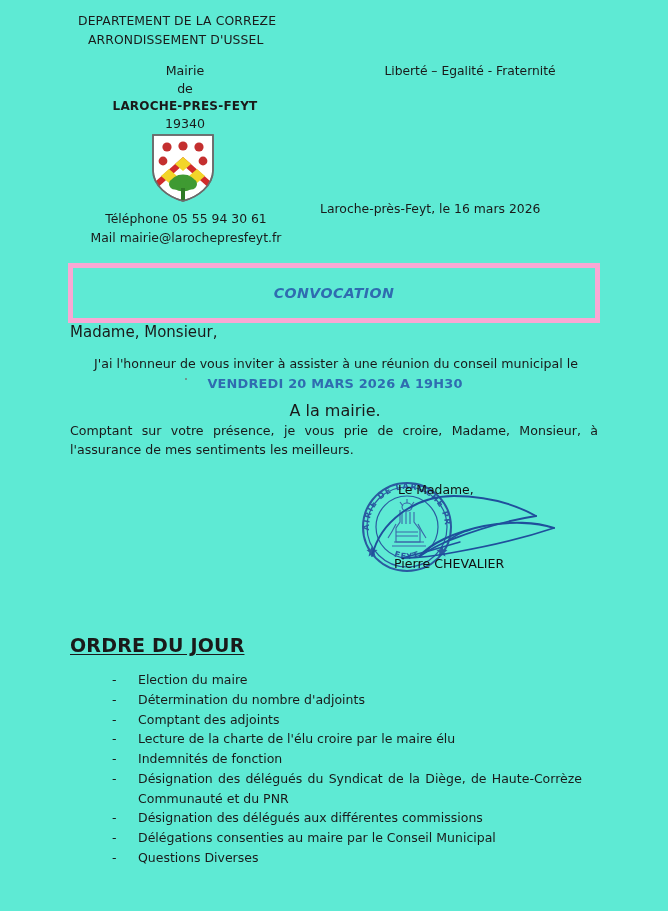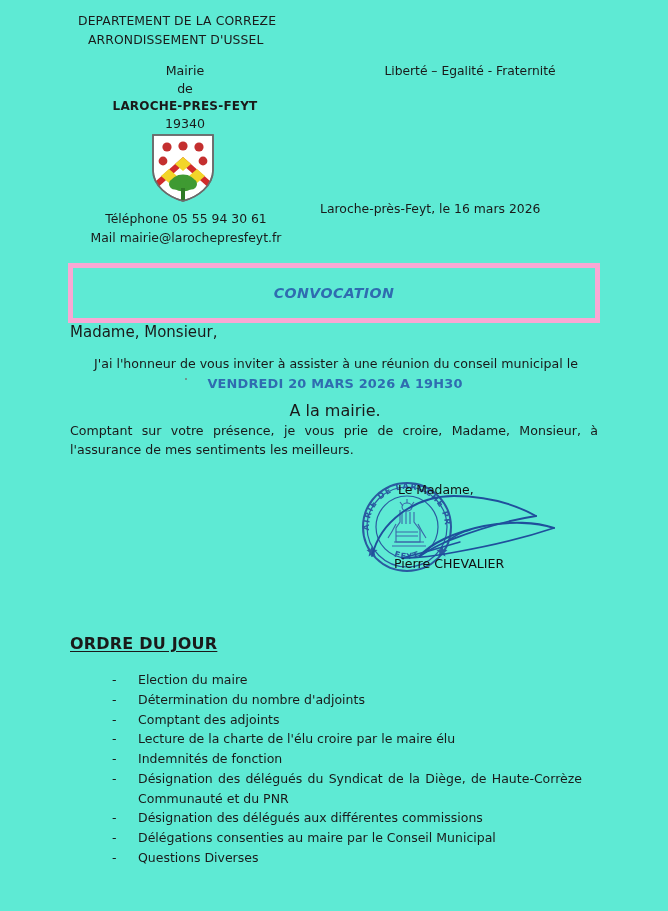--- a/index.html
+++ b/index.html
@@ -208,21 +208,21 @@
     font-size: 12.6px;
     color: #111;
     white-space: nowrap;
   }
 
   
   .agenda-title {
     position: absolute;
     left: 70px;
     top: 634px;
-    font-size: 16px;
+    font-size: 19px;
     font-weight: bold;
     text-decoration: underline;
     text-underline-offset: 2px;
     letter-spacing: .2px;
   }
   .agenda-list {
     position: absolute;
     left: 112px;
     top: 670px;
     width: 470px;

